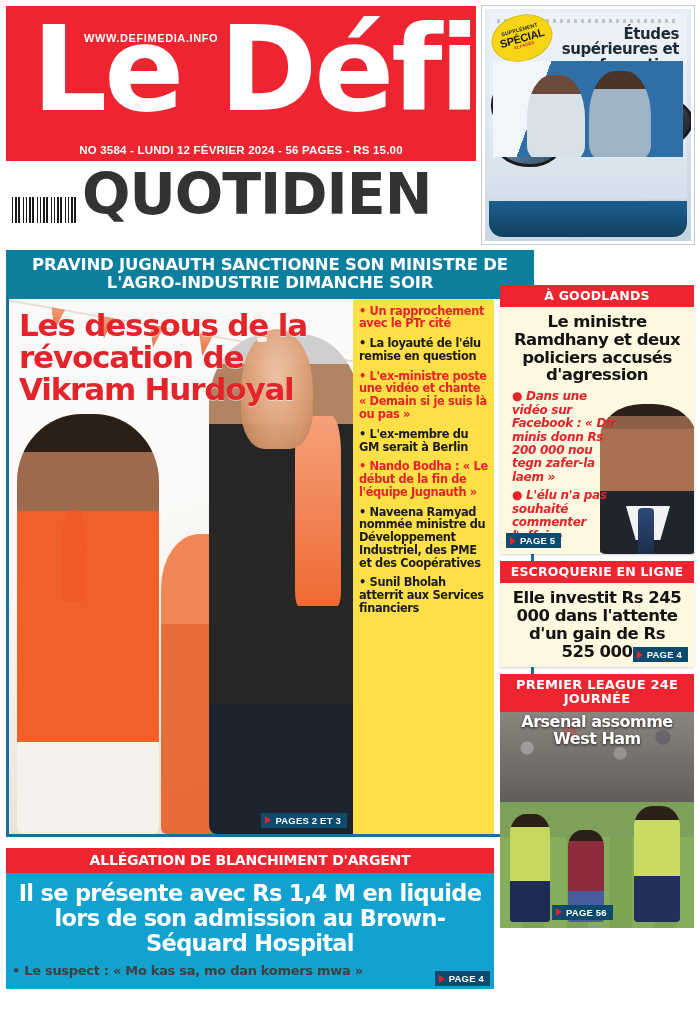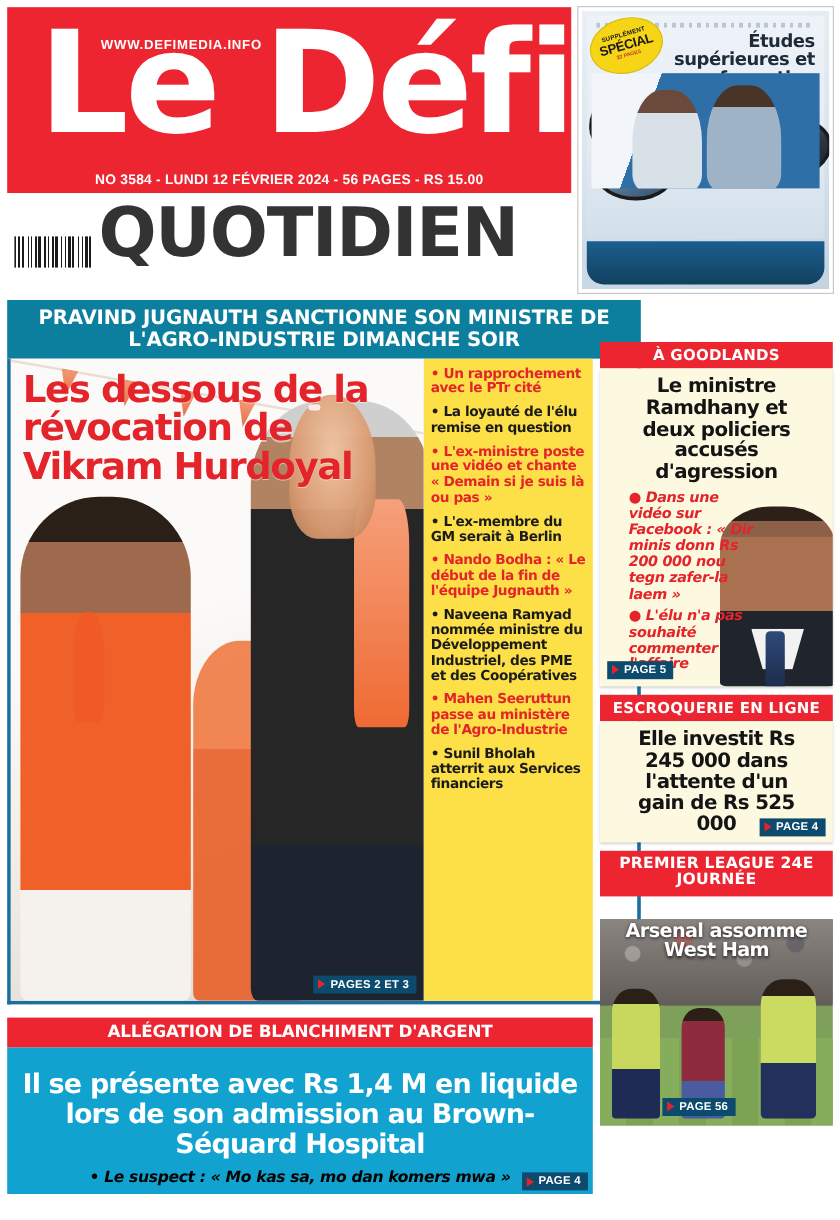--- a/index.html
+++ b/index.html
@@ -275,52 +275,52 @@
   .red-kicker {
     background: #ec2530; color: #fff;
     text-align: center;
     font-size: 14px; font-weight: bold;
     letter-spacing: -0.2px;
     padding: 4px 2px 5px;
     font-family: "DejaVu Sans", sans-serif;
   }
   .cyan-box {
     background: #12a2cf;
-    padding: 19px 6px 6px;
+    padding: 8px 6px 6px;
     position: relative;
     min-height: 116px;
   }
   .cyan-headline {
     color: #fff; text-align: center;
     font-family: "DejaVu Sans", sans-serif;
     font-size: 22.5px; font-weight: bold;
     line-height: 1.1; letter-spacing: -0.7px;
   }
   .cyan-sub {
-    margin-top: 8px; text-align: center;
-    color: #000000;
-    font-family: "DejaVu Sans", sans-serif;
-    font-style: italic; font-weight: bold;
+    margin-top: 8px; text-align: left;
+    color: #404040;
+    font-family: "DejaVu Sans", sans-serif;
+    font-weight: bold;
     font-size: 13px; letter-spacing: -0.3px;
   }
   .tag-p4b { position: absolute; right: 4px; bottom: 3px; }
 
   
   .right-col { position: absolute; left: 500px; top: 285px; width: 194px; }
   .blk { margin-bottom: 7px; position: relative; }
   .blk-head {
     background: #ec2530; color: #fff;
     text-align: center; font-weight: bold;
     font-size: 12.5px; letter-spacing: .2px;
     padding: 3px 2px 4px;
     font-family: "DejaVu Sans", sans-serif;
   }
   .blk-body {
     background: #fdf9e0;
-    padding: 6px 24px 6px;
+    padding: 6px 12px 6px;
     position: relative;
     overflow: hidden;
     box-shadow: 0 1px 2px rgba(0,0,0,.18);
   }
   .blk-title {
     text-align: center; color: #141414;
     font-family: "DejaVu Sans", sans-serif;
     font-size: 16.5px; font-weight: bold;
     line-height: 1.08; letter-spacing: -0.5px;
   }
@@ -359,23 +359,22 @@
     clip-path: polygon(50% 0, 100% 0, 78% 100%, 22% 100%, 0 0);
   }
   .blk-goodlands .blk-body { min-height: 200px; }
   .tag-p5 { position: absolute; left: 6px; bottom: 6px; z-index: 3; }
   .blk-escro .blk-body { min-height: 84px; }
   .tag-p4 { position: absolute; right: 6px; bottom: 5px; }
 
   .blk-sport { position: relative; }
   .blk-sport .blk-head { font-size: 13px; line-height: 1.1; padding: 4px 2px 5px; }
   .sport-photo {
-    position: relative; height: 172px; overflow: hidden;
+    position: relative; height: 216px; overflow: hidden;
     background: linear-gradient(180deg,#6f6a66 0 40%, #7ea05a 40% 100%);
-    margin-top: 19px;
   }
   .stand {
     position: absolute; inset: 0 0 58% 0;
     background:
       radial-gradient(circle at 14% 40%, rgba(255,255,255,.28) 0 6px, transparent 7px),
       radial-gradient(circle at 36% 24%, rgba(220,60,60,.35) 0 7px, transparent 8px),
       radial-gradient(circle at 62% 46%, rgba(255,255,255,.22) 0 6px, transparent 7px),
       radial-gradient(circle at 84% 28%, rgba(60,60,90,.35) 0 7px, transparent 8px),
       linear-gradient(180deg,#8b8580,#625d59);
   }
@@ -479,21 +478,20 @@
         </div>
       </div>
       <div class="bullets">
         <ul>
           <li class="red">• Un rapprochement avec le PTr cité</li>
           <li class="blk">• La loyauté de l'élu remise en question</li>
           <li class="red">• L'ex-ministre poste une vidéo et chante « Demain si je suis là ou pas »</li>
           <li class="blk">• L'ex-membre du GM serait à Berlin</li>
           <li class="red">• Nando Bodha : « Le début de la fin de l'équipe Jugnauth »</li>
           <li class="blk">• Naveena Ramyad nommée ministre du Développement Industriel, des PME et des Coopératives</li>
-          <li class="red">• Mahen Seeruttun passe au ministère de l'Agro-Industrie</li>
           <li class="blk">• Sunil Bholah atterrit aux Services financiers</li>
         </ul>
       </div>
     </div>
   </div>
 
   <div class="bottom-box">
     <div class="red-kicker">ALLÉGATION DE BLANCHIMENT D'ARGENT</div>
     <div class="cyan-box">
       <div class="cyan-headline">Il se présente avec Rs 1,4 M en liquide lors de son admission au Brown-Séquard Hospital</div>

